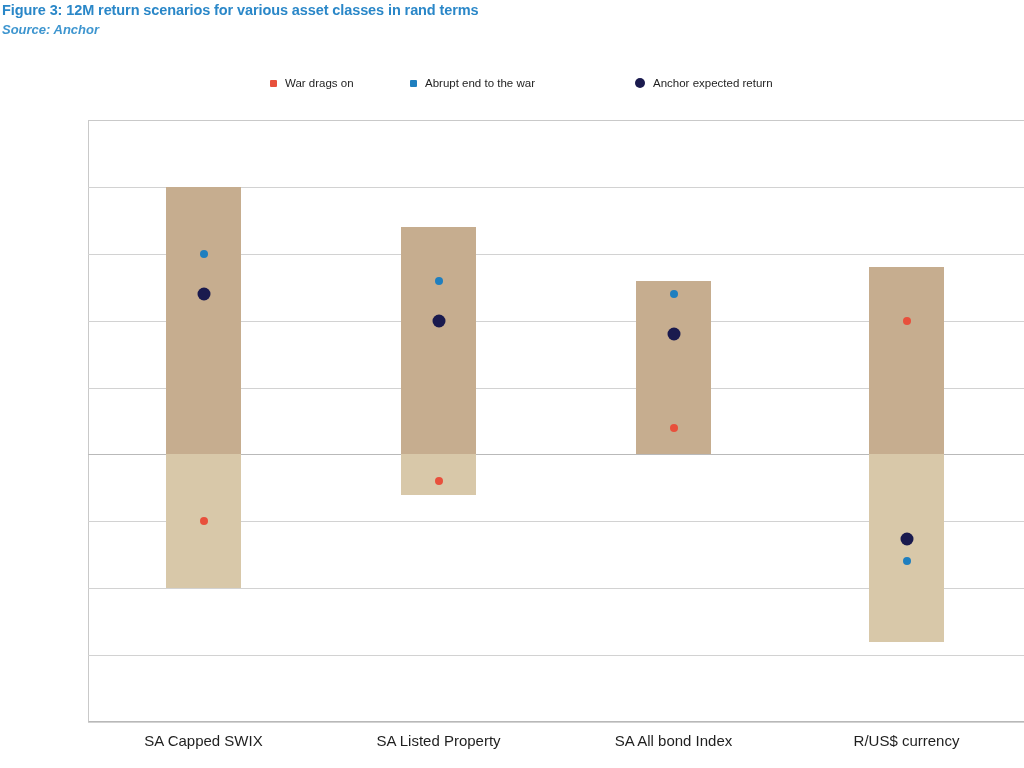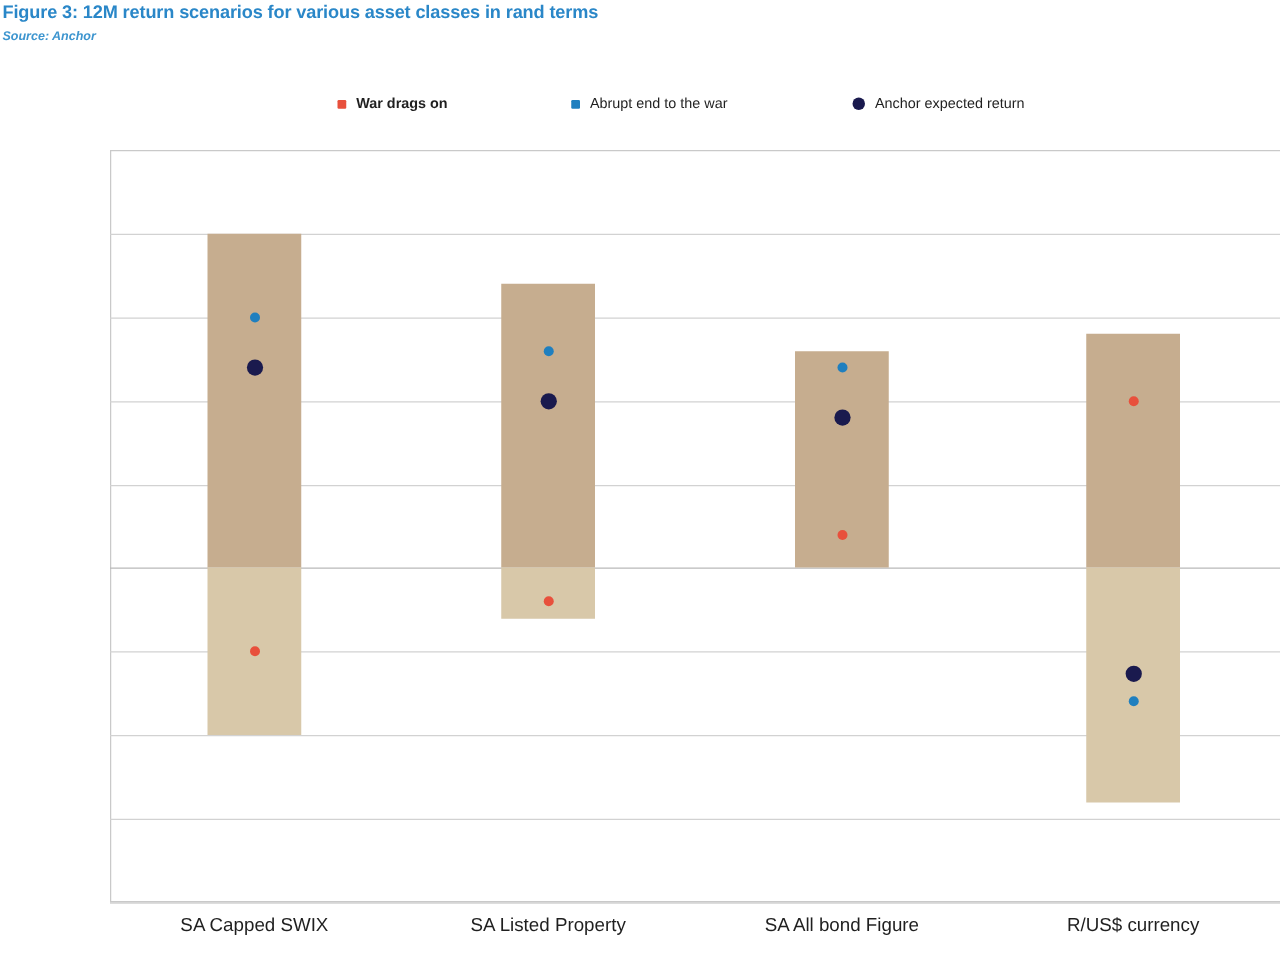--- a/index.html
+++ b/index.html
@@ -25,21 +25,21 @@
   #chart-title {
     font-size: 14.5px;
     font-weight: bold;
     color: #2a87c8;
     letter-spacing: -0.1px;
     padding: 2px 0 0 2px;
     line-height: 17px;
     white-space: nowrap;
   }
   #chart-source {
-    font-size: 10px;
+    font-size: 13px;
     font-style: italic;
     font-weight: bold;
     color: #3d95cf;
     padding: 3px 0 0 2px;
     line-height: 16px;
     white-space: nowrap;
   }
 
   
   #legend {
@@ -49,21 +49,21 @@
     display: flex;
     align-items: center;
     gap: 0px;
     height: 18px;
   }
   .legend-item {
     display: flex;
     align-items: center;
     white-space: nowrap;
   }
-  .legend-item.li-0 { width: 187px; font-weight: bold; }
+  .legend-item.li-0 { width: 140px; }
   .legend-item.li-1 { width: 225px; }
   .legend-item.li-2 { width: 200px; align-items: center; }
   .legend-swatch {
     width: 7px;
     height: 7px;
     margin-right: 8px;
     flex: none;
   }
   .legend-swatch.square { border-radius: 1px; }
   .legend-swatch.circle-big {
@@ -194,16 +194,16 @@
         <div class="bar-pos" style="top: 147.156px; height: 187.289px; background: rgb(198, 173, 143);"></div>
         <div class="bar-neg" style="top: 334.444px; height: 187.289px; background: rgb(216, 200, 169);"></div>
         <div class="marker m-small" style="top: 200.667px; background: rgb(232, 80, 60);"></div>
         <div class="marker m-small" style="top: 441.467px; background: rgb(31, 127, 191);"></div>
         <div class="marker m-large" style="top: 418.724px; background: rgb(26, 26, 78);"></div>
       </div>
     </div>
   <div id="xlabels">
       <div class="xtick-label" style="left: 115.5px; transform: translateX(-50%);">SA Capped SWIX</div>
       <div class="xtick-label" style="left: 350.5px; transform: translateX(-50%);">SA Listed Property</div>
-      <div class="xtick-label" style="left: 585.5px; transform: translateX(-50%);">SA All bond Figure</div>
+      <div class="xtick-label" style="left: 585.5px; transform: translateX(-50%);">SA All bond Index</div>
       <div class="xtick-label" style="left: 818.5px; transform: translateX(-50%);">R/US$ currency</div>
     </div>
 </div>
 
 </body></html>

